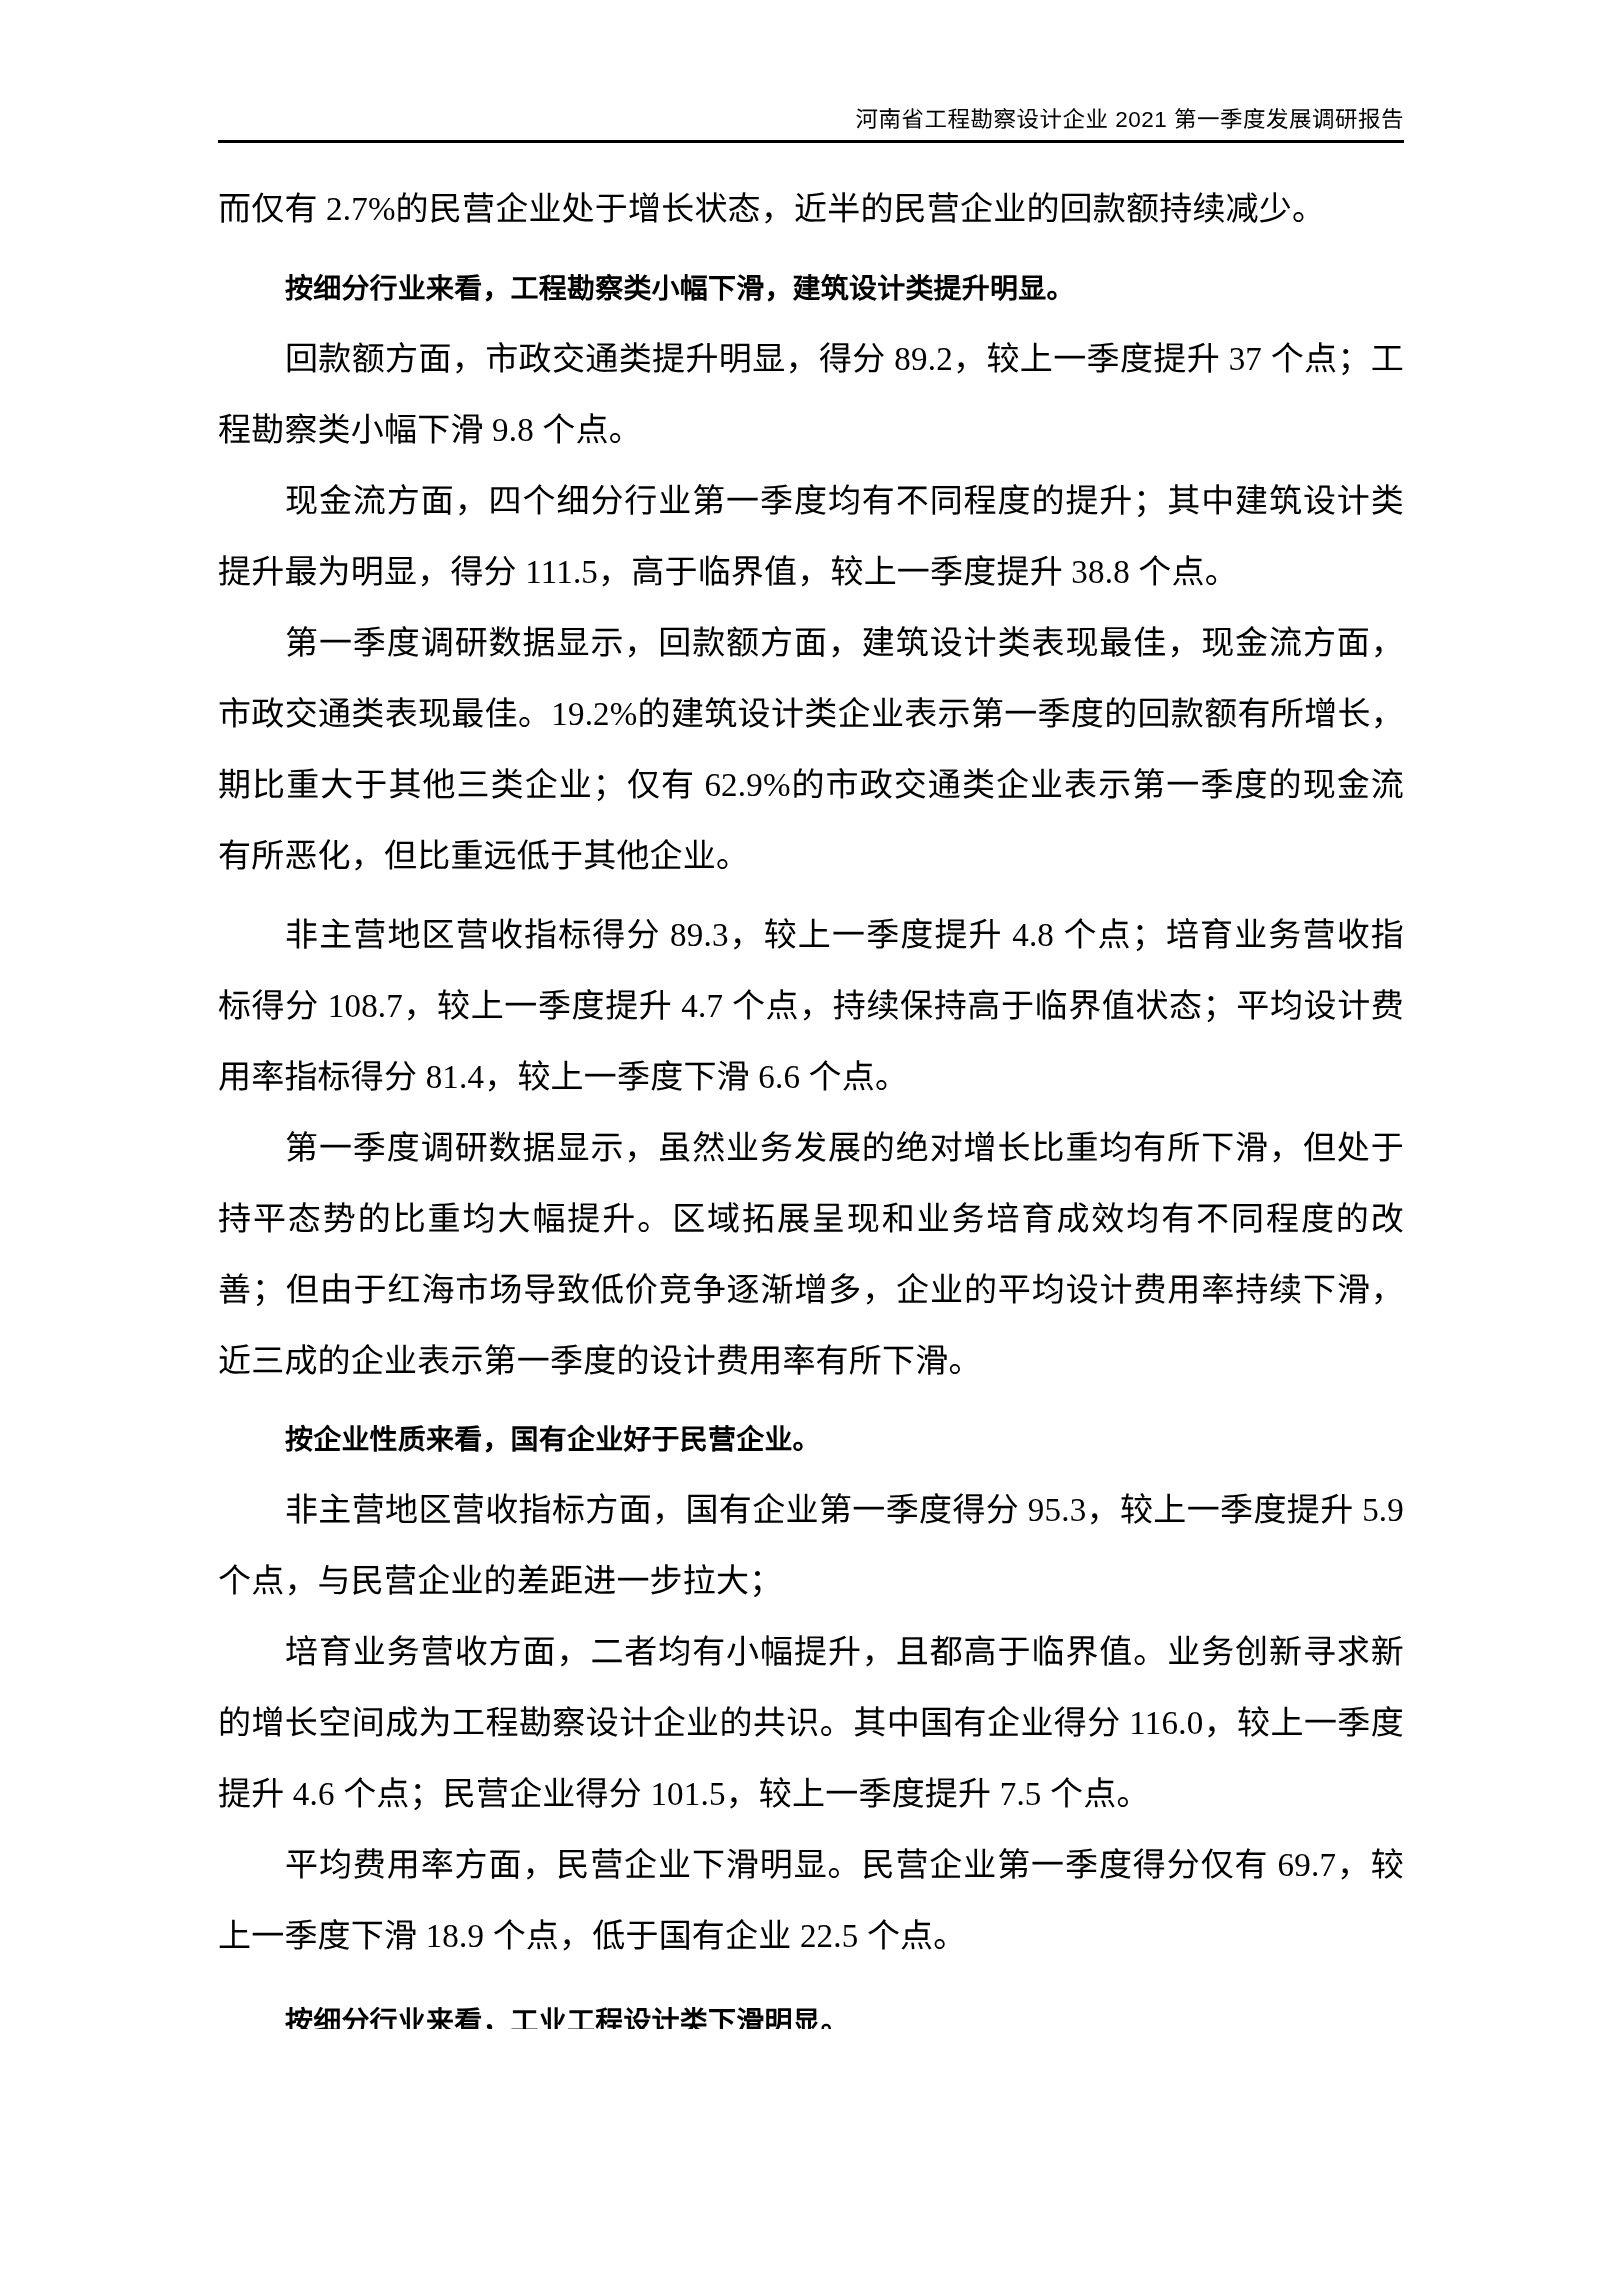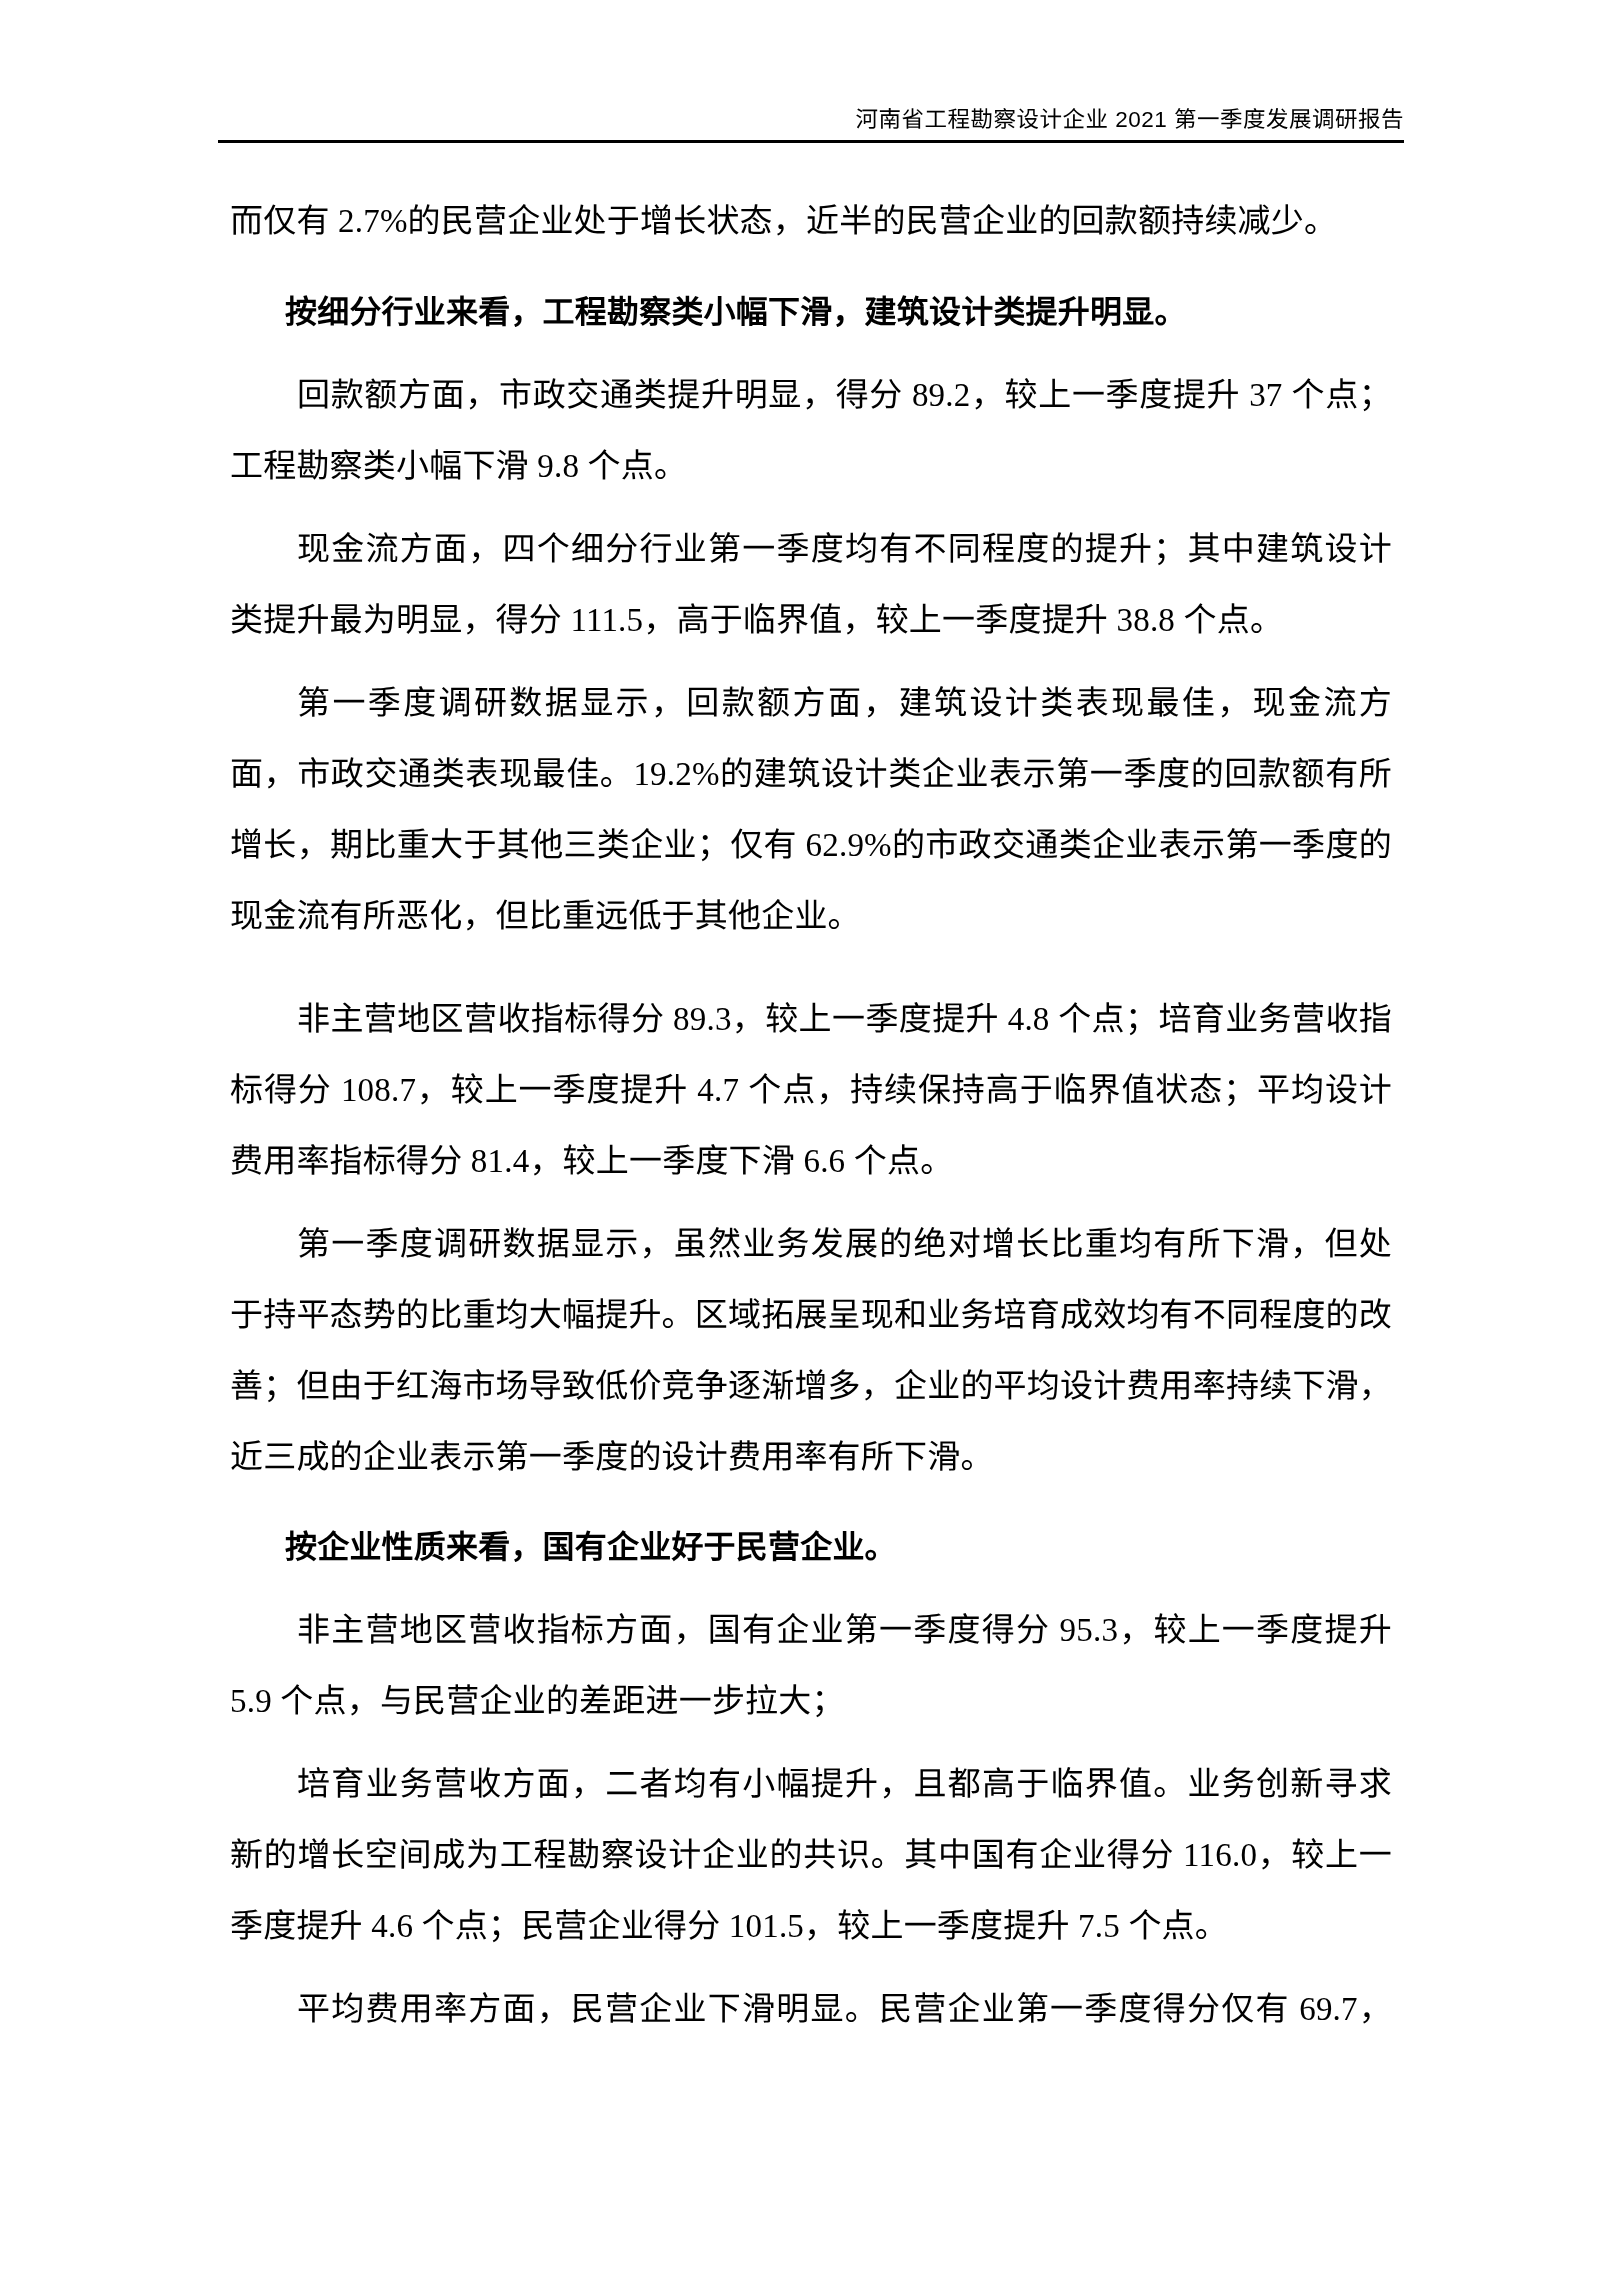--- a/index.html
+++ b/index.html
@@ -44,39 +44,39 @@
     width: 100%;
   }
   
   .content {
     position: absolute;
     left: 218px;
     top: 174px;
     width: 1186px;
   }
   p.para {
-    margin: 12px;
+    margin: 0;
     font-size: 33px;
     line-height: 71px;
     text-align: justify;
     text-justify: inter-ideograph;
     letter-spacing: 0.2px;
     font-family: "Liberation Serif", "DejaVu Serif", serif;
     color: #000;
   }
   p.indent {
     text-indent: 67px;
   }
   p.noindent {
     text-indent: 0;
   }
   p.bold-head {
     font-family: "DejaVu Sans", "Liberation Sans", sans-serif;
     font-weight: bold;
-    font-size: 32px;
+    font-size: 28px;
     line-height: 71px;
     text-indent: 67px;
     margin: 0;
     letter-spacing: 0.2px;
   }
   p.num-head {
     font-family: "DejaVu Sans", "Liberation Sans", sans-serif;
     font-weight: bold;
     font-size: 32px;
     line-height: 71px;

